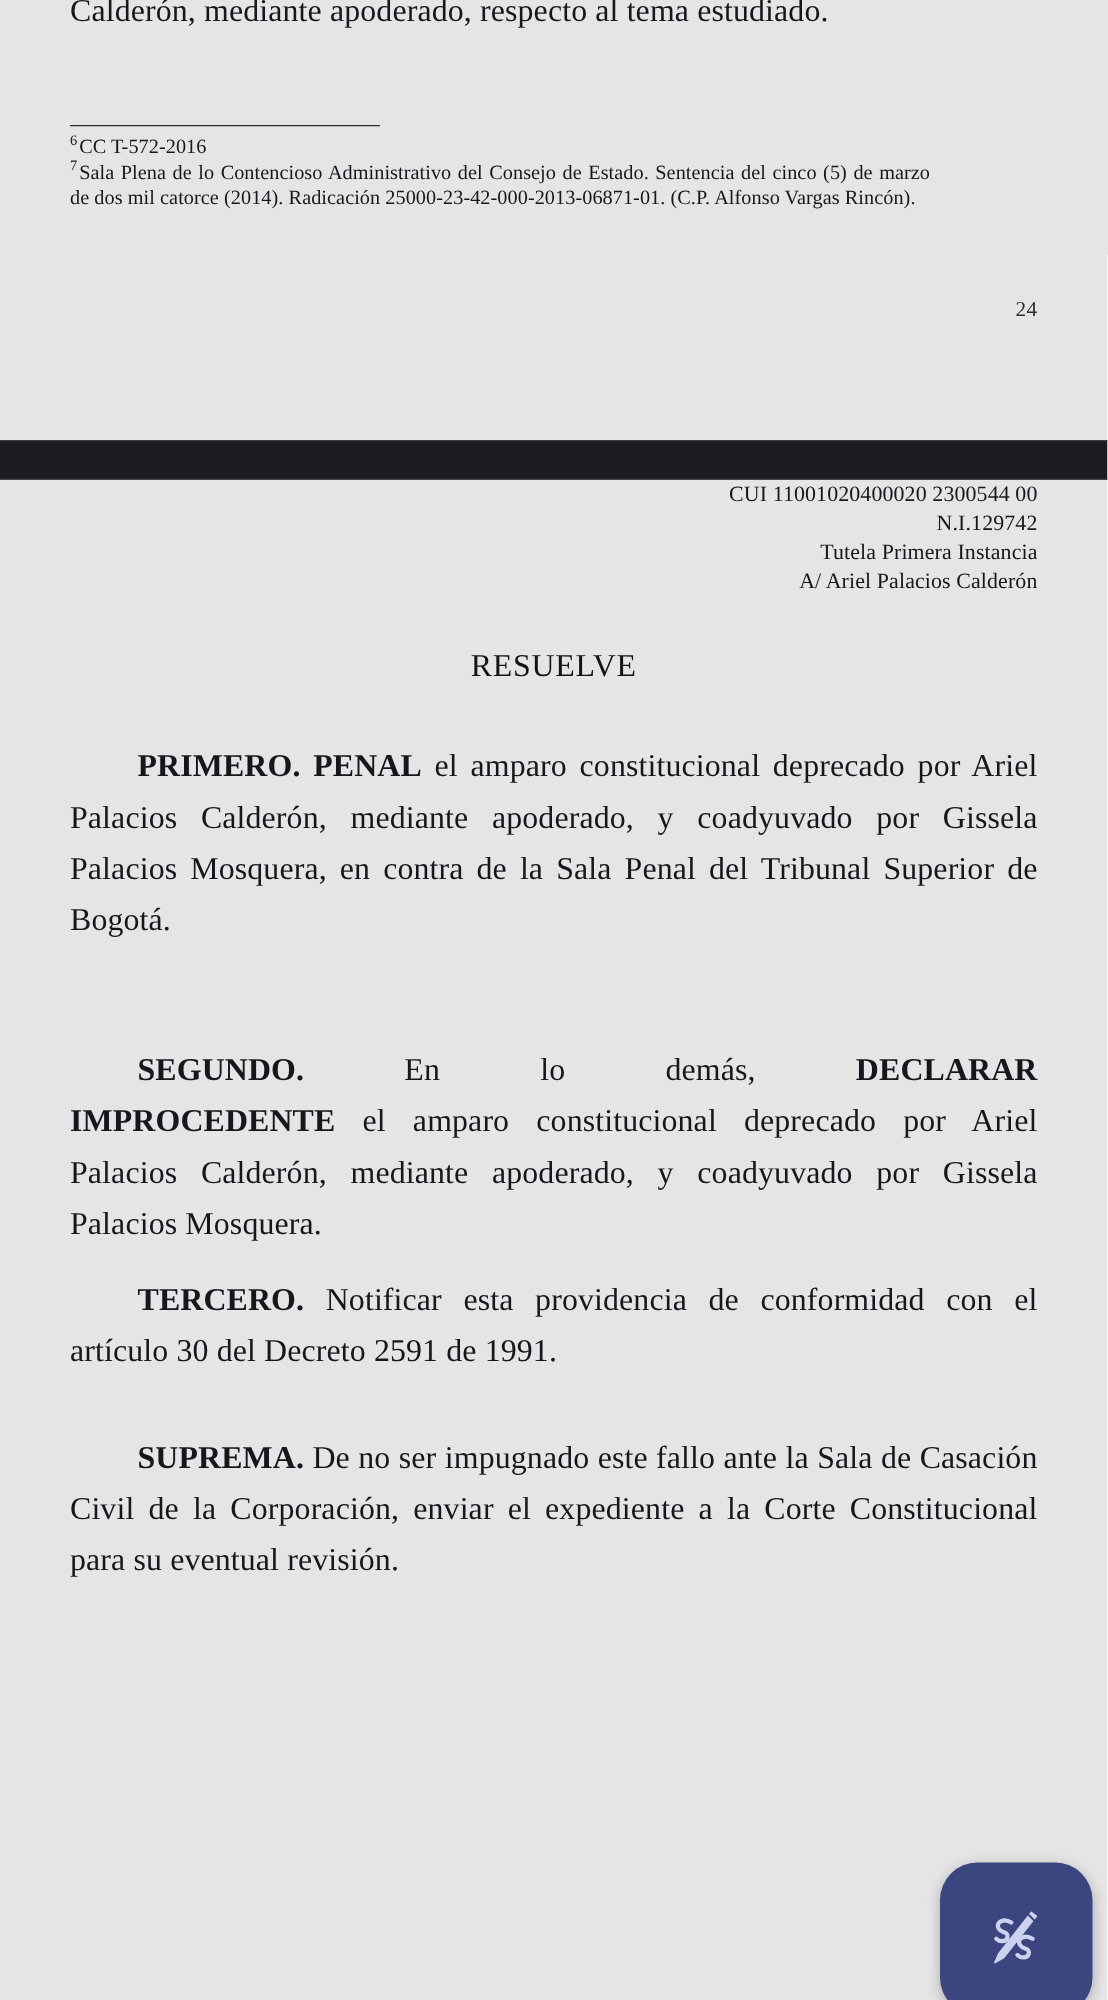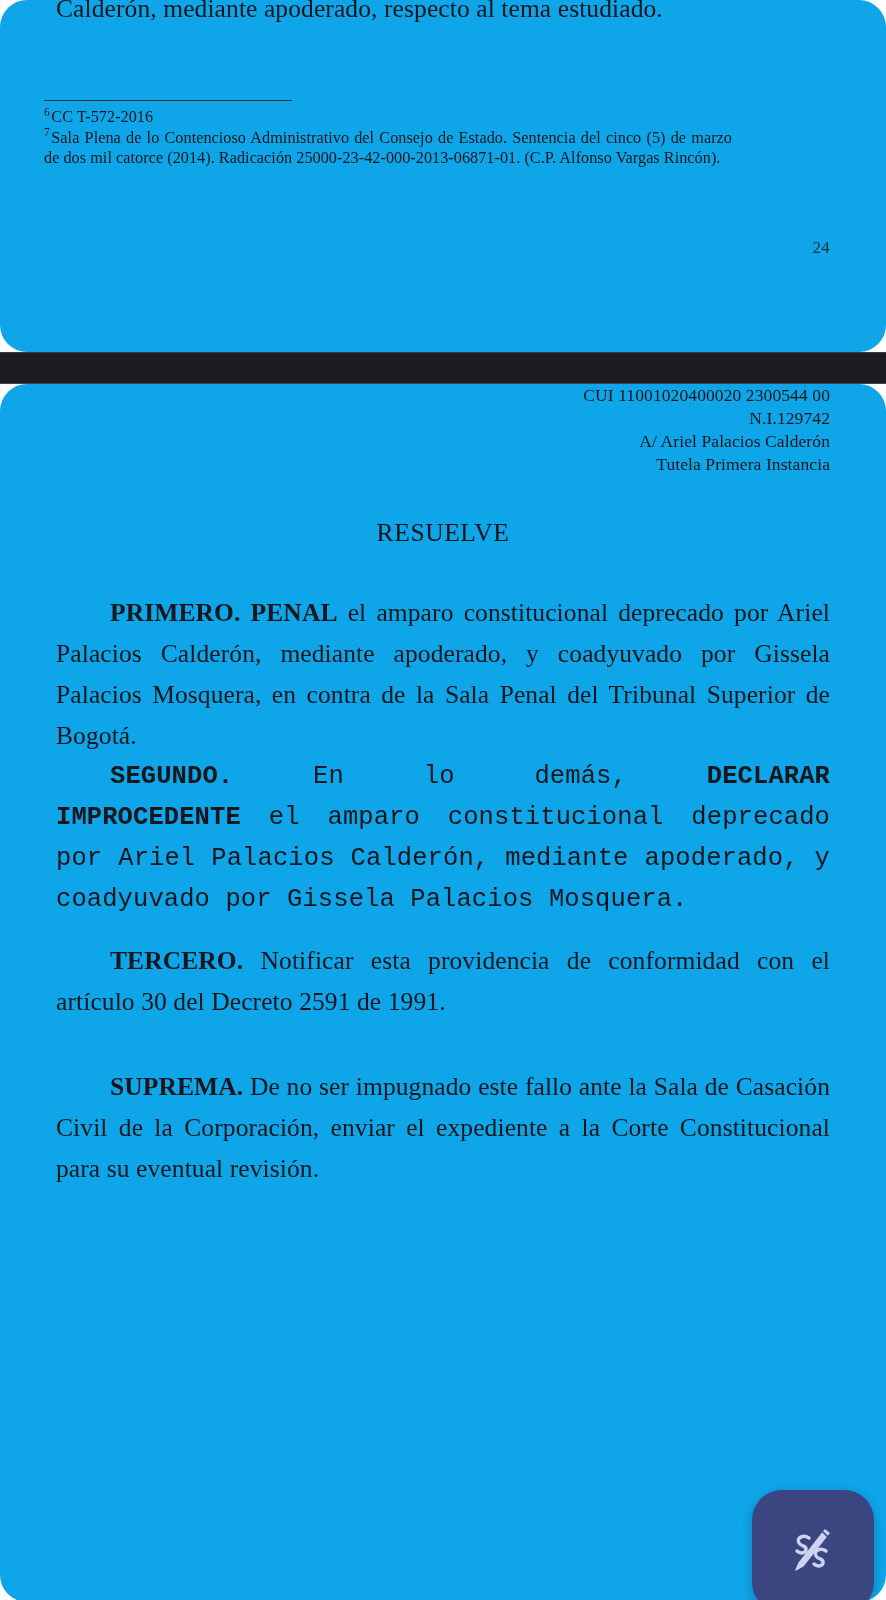--- a/index.html
+++ b/index.html
@@ -11,24 +11,23 @@
     width: 886px;
     height: 1600px;
     position: relative;
     overflow: hidden;
     font-family: "Liberation Serif", "DejaVu Serif", serif;
     color: #111317;
   }
 
   .page {
     position: relative;
-    background: #0ea5e9;
+    background: #e5e5e5;
     width: 886px;
     box-sizing: border-box;
-    border-radius: 27px;
   }
 
   
   #page-prev {
     height: 352px;
     padding: 0 56px;
     box-sizing: border-box;
   }
 
   .tail-line {
@@ -40,21 +39,21 @@
     color: #15171c;
     padding-top: 0;
     margin: 0;
     position: relative;
     top: -6px;
     white-space: nowrap;
   }
 
   .footnote-block {
     position: absolute;
-    left: 44px;
+    left: 56px;
     top: 100px;
     width: 700px;
   }
   .footnote-rule {
     width: 248px;
     height: 0;
     border-top: 1.3px solid #2a2d33;
     margin: 0 0 6px 0;
   }
   .footnote {
@@ -125,21 +124,21 @@
   .heading-resuelve {
     text-align: center;
     font-weight: normal;
     font-size: 25.5px;
     letter-spacing: .6px;
     margin: 42px 0 0 0;
     color: #111317;
   }
 
   #p-primero  { margin-top: 44px; }
-  #p-segundo  { text-align-last: left; font-family: Liberation Mono, monospace; }
+  #p-segundo  { margin-top: 79px; text-align-last: left; }
   #p-tercero  { margin-top: 20px; }
   #p-cuarto   { margin-top: 44px; }
 
   .body-p b { font-weight: bold; }
 
   
   #p-segundo .wide-line {
     display: block;
     text-align: justify;
     text-align-last: justify;
@@ -185,22 +184,22 @@
   <div class="page-number">24</div>
 </div>
 
 <div id="page-gap"></div>
 
 <div class="page" id="page-current">
 
   <div class="doc-header">
     <div>CUI 11001020400020 2300544 00</div>
     <div>N.I.129742</div>
+    <div>Tutela Primera Instancia</div>
     <div>A/ Ariel Palacios Calderón</div>
-    <div>Tutela Primera Instancia</div>
   </div>
 
 
   <div class="heading-resuelve">RESUELVE</div>
 
   <p class="body-p indent" id="p-primero">
     <b>PRIMERO.</b><span> </span><b>PENAL</b><span> el amparo constitucional deprecado por Ariel Palacios Calderón, mediante apoderado, y coadyuvado por Gissela Palacios Mosquera, en contra de la Sala Penal del Tribunal Superior de Bogotá.</span>
   </p>
 
   <p class="body-p" id="p-segundo">

